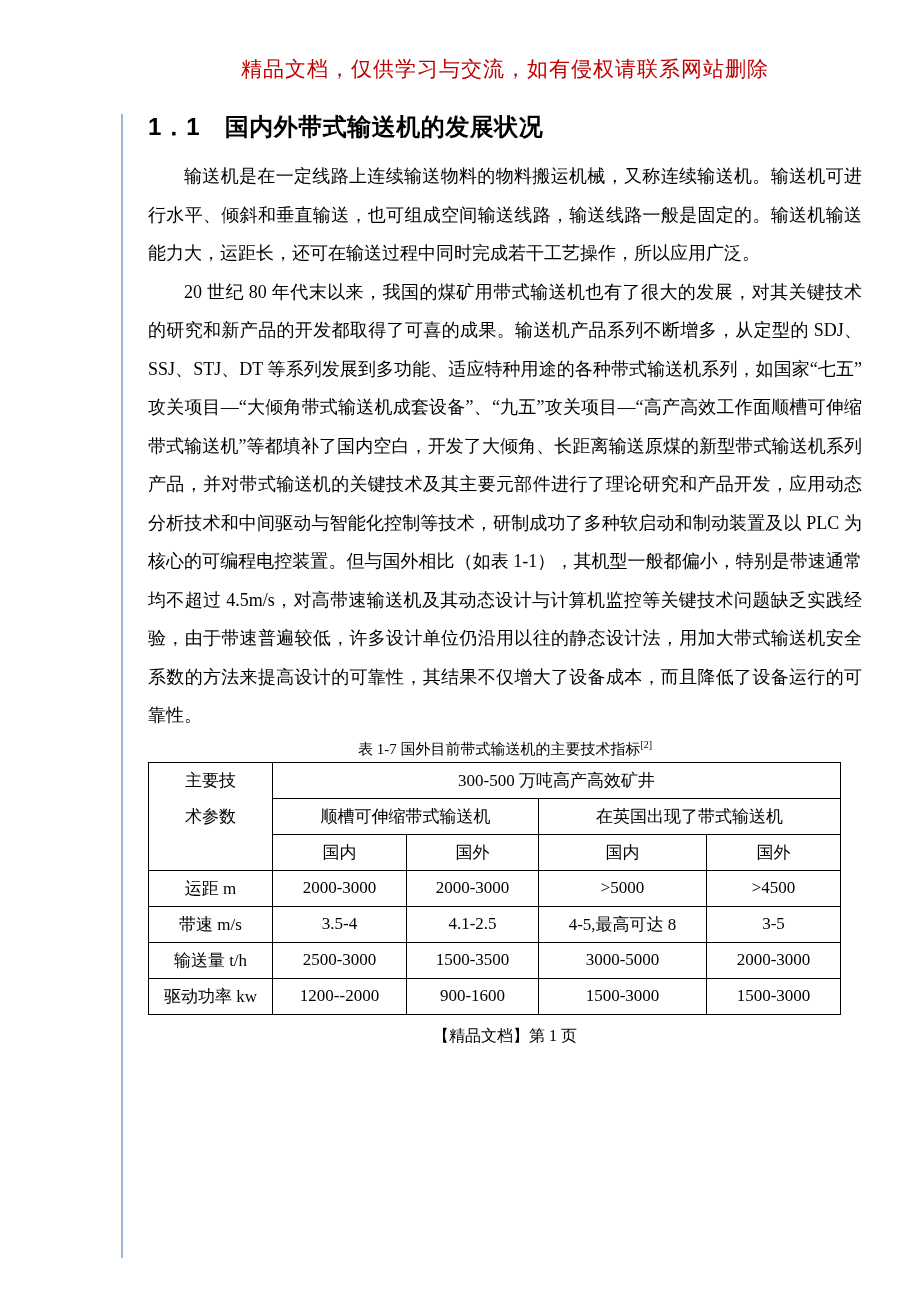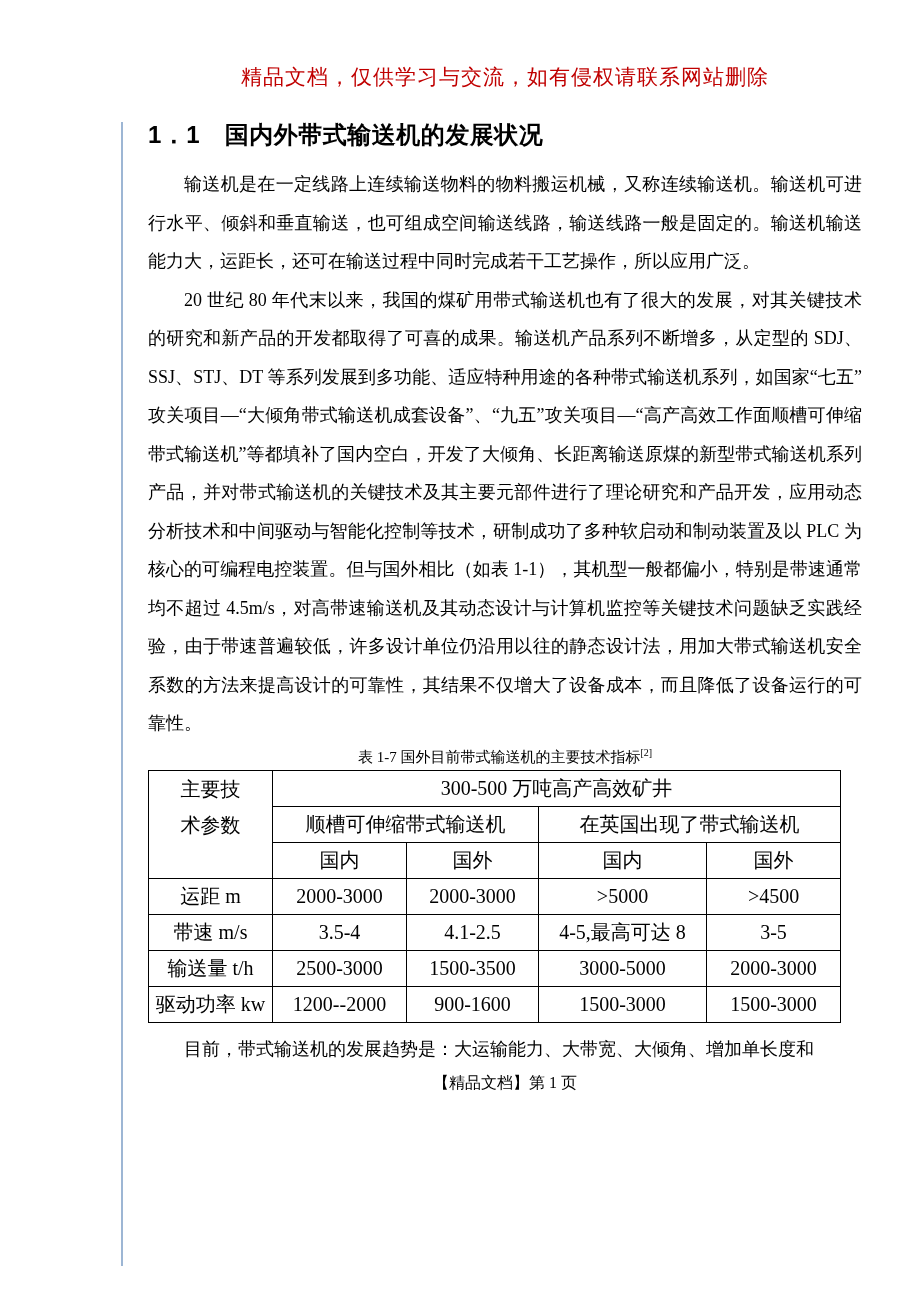--- a/index.html
+++ b/index.html
@@ -11,21 +11,21 @@
   *{box-sizing:border-box;margin:0;padding:0;}
   html,body{background:#ffffff;}
   body{
     font-family:"Liberation Serif","DejaVu Serif",serif;
     color:var(--text-black,#000);
   }
   .page{
     position:relative;
     width:920px;
     height:1258px;
-    margin:8px auto;
+    margin:0 auto;
     background:#ffffff;
     padding:56px 58px 0 148px;
     overflow:hidden;
   }
   .margin-line{
     position:absolute;
     left:121px;
     top:114px;
     width:2px;
     height:1188px;
@@ -82,21 +82,21 @@
   table.spec{
     width:692px;
     margin-top:1px;
     border-collapse:collapse;
     table-layout:fixed;
   }
   table.spec td{
     border:1px solid var(--table-border,#000);
     text-align:center;
     vertical-align:middle;
-    font-size:20px;
+    font-size:17px;
     height:36px;
     padding:0 2px;
     overflow:hidden;
     white-space:nowrap;
   }
   table.spec td.param-cell{
     vertical-align:top;
   }
   table.spec td.param-cell div{
     line-height:36px;
@@ -183,16 +183,15 @@
       <tr>
         <td>驱动功率 kw</td>
         <td>1200--2000</td>
         <td>900-1600</td>
         <td>1500-3000</td>
         <td>1500-3000</td>
       </tr>
     </tbody>
   </table>
 
-  <p class="closing-para">目前，带式输送机的发展趋势是：大运输能力、大带宽、大倾角、增加单长度和</p>
 
   <div class="footer">【精品文档】第 1 页</div>
 </div>
 
 </body></html>

